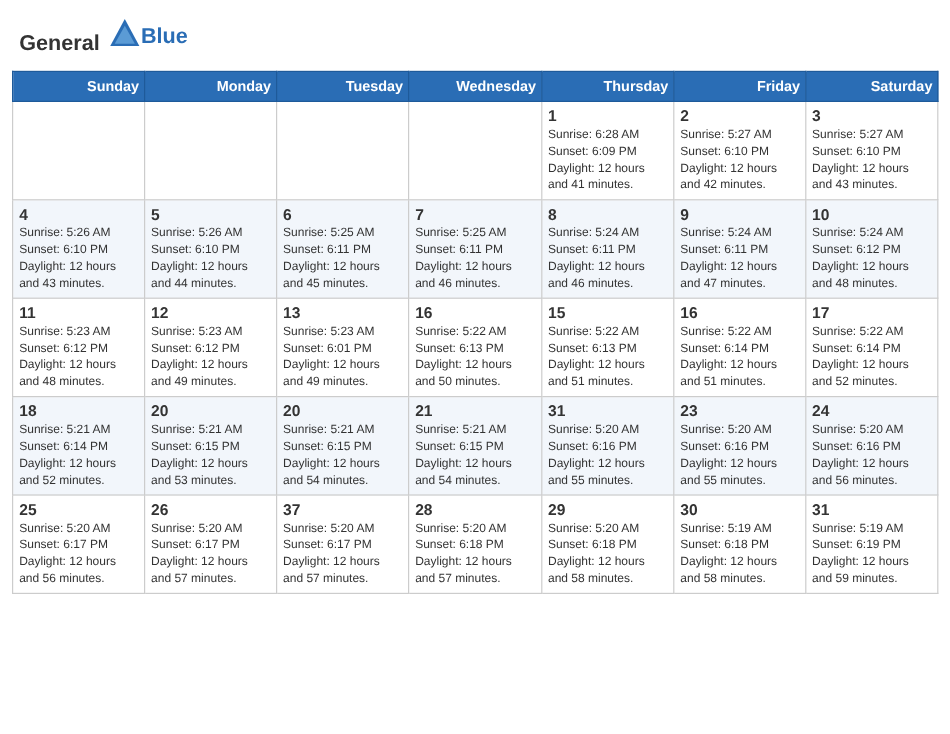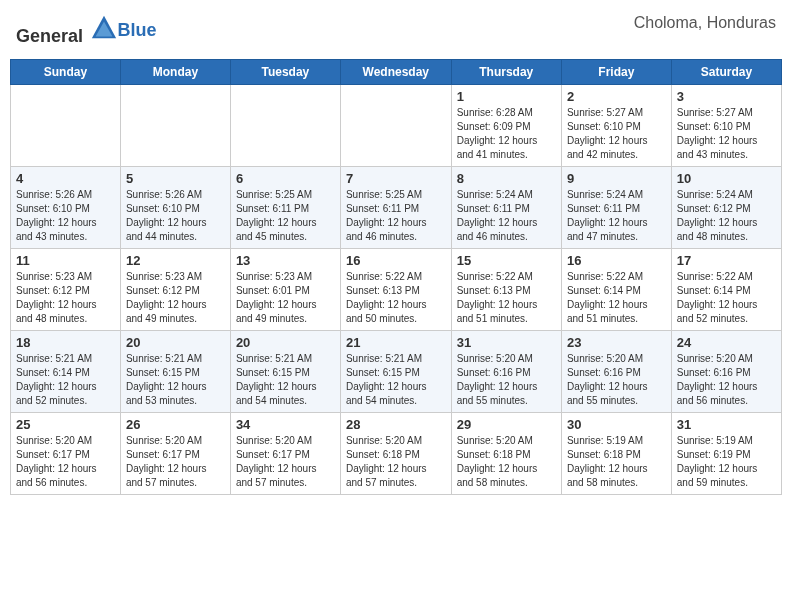--- a/index.html
+++ b/index.html
@@ -53,21 +53,21 @@
       width: 100%;
       border-collapse: collapse;
       border: 1px solid #ccc;
     }
     .calendar th {
       background: #2a6db5;
       color: #fff;
       font-size: 12px;
       font-weight: bold;
       padding: 5px 4px;
-      text-align: center;
+      text-align: right;
       border: 1px solid #1e5a9a;
     }
     .calendar td {
       border: 1px solid #ccc;
       vertical-align: top;
       padding: 4px 5px;
       width: 112px;
       min-height: 80px;
       background: #fff;
     }
@@ -106,21 +106,20 @@
       <svg class="logo-icon" viewBox="0 0 30 30" xmlns="http://www.w3.org/2000/svg">
         <polygon points="15,2 28,26 2,26" fill="#2a6db5"></polygon>
         <polygon points="15,8 24,24 6,24" fill="#5b9bd5"></polygon>
       </svg>
     </div>
     <div>
       <span class="logo-text-blue">Blue</span>
     </div>
   </div>
   <div class="title-area">
-    <div class="location-title">Choloma, Honduras</div>
   </div>
 </div>
 
 <table class="calendar">
   <thead>
     <tr>
     <th>Sunday</th>
         <th>Monday</th>
         <th>Tuesday</th>
         <th>Wednesday</th>
@@ -319,21 +318,21 @@
 and 56 minutes.</div>
         </td>
         <td>
           <span class="day-number">26</span>
           <div class="day-info">Sunrise: 5:20 AM
 Sunset: 6:17 PM
 Daylight: 12 hours
 and 57 minutes.</div>
         </td>
         <td>
-          <span class="day-number">34</span>
+          <span class="day-number">37</span>
           <div class="day-info">Sunrise: 5:20 AM
 Sunset: 6:17 PM
 Daylight: 12 hours
 and 57 minutes.</div>
         </td>
         <td>
           <span class="day-number">28</span>
           <div class="day-info">Sunrise: 5:20 AM
 Sunset: 6:18 PM
 Daylight: 12 hours

